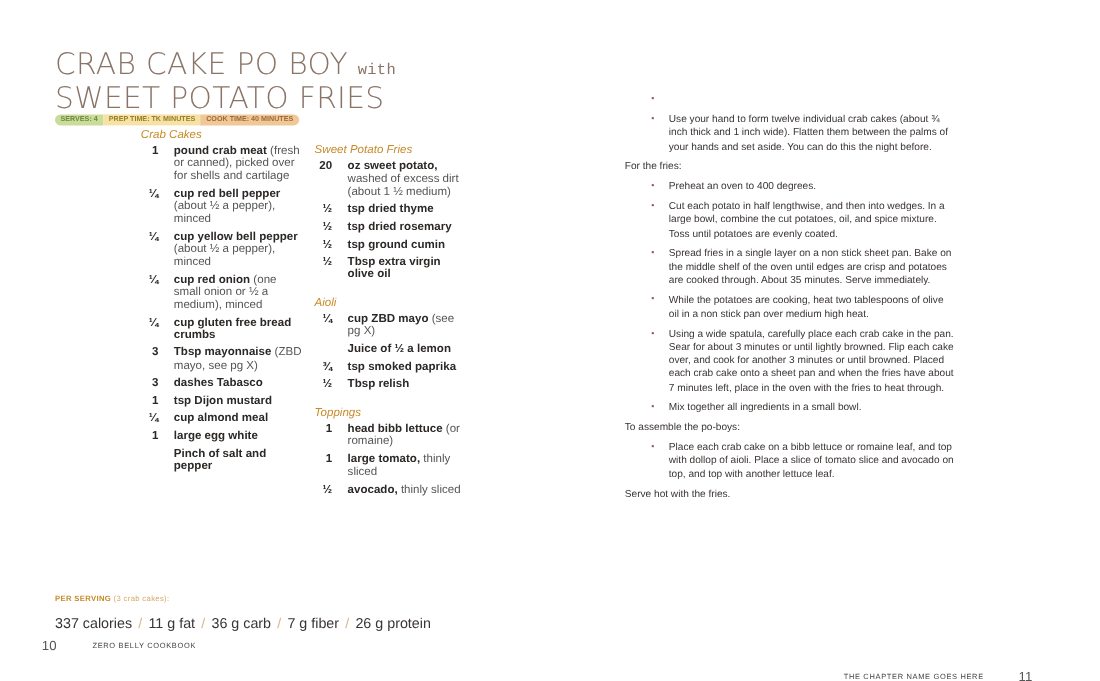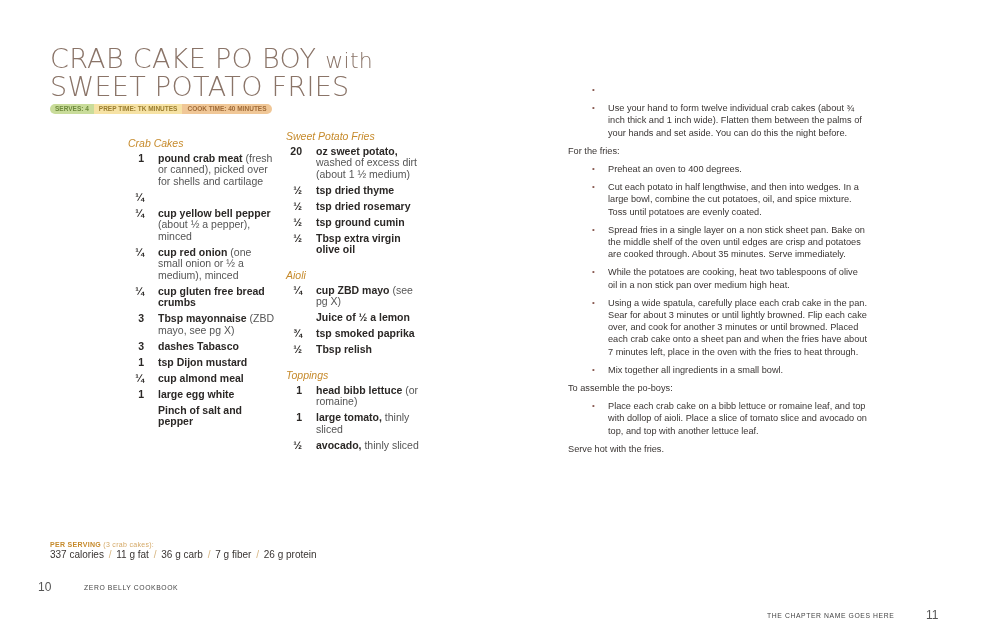--- a/index.html
+++ b/index.html
@@ -7,44 +7,44 @@
   body { font-family: "Liberation Sans", "DejaVu Sans", sans-serif; color: #3a3533; position: relative; }
 
   .page-left { position: absolute; left: 0; top: 0; width: 500px; height: 619px; }
   .page-right { position: absolute; left: 488px; top: 0; width: 500px; height: 619px; margin-top: 28px; }
 
   .title {
     position: absolute; left: 50px; top: 46px;
     font-family: "DejaVu Sans", sans-serif; font-weight: 300;
     font-size: 27px; line-height: 26px; color: #8a7468; letter-spacing: 0.3px;
   }
-  .title .with { font-size: 22px; text-transform: none; }
+  .title .with { font-size: 14px; text-transform: none; font-family: Liberation Mono, monospace; }
 
   .meta-bar { position: absolute; left: 50px; top: 104px; height: 10px; display: flex; font-size: 6.5px; font-weight: bold; line-height: 10px; }
   .meta-bar span { padding: 0 5px; display: block; }
   .meta-serves { background: #c9dc9a; color: #6e8a3c; border-radius: 5px 0 0 5px; }
   .meta-prep { background: #f6e2a4; color: #9a7d2e; }
   .meta-cook { background: #f0c797; color: #a06b37; border-radius: 0 5px 5px 0; }
 
   .col { position: absolute; font-size: 10.5px; line-height: 11.5px; }
-  .col-a { left: 128px; top: 138px; width: 150px; }
+  .col-a { left: 128px; top: 117px; width: 150px; }
   .col-b { left: 286px; top: 131px; width: 140px; }
 
   .section-h { font-style: italic; color: #c68a2b; font-size: 10.5px; margin-bottom: 3px; }
   .ing { display: flex; margin-bottom: 4.5px; }
   .ing .qty { width: 20px; text-align: right; padding-right: 4px; font-weight: bold; flex-shrink: 0; color: #2b2826; }
   .col-b .ing .qty { width: 20px; }
   .ing .txt { color: #555; margin-left: 10px; }
   .ing .txt b { color: #2b2826; }
   .gap { height: 10px; }
 
   .nutrition { position: absolute; left: 50px; top: 541px; }
   .nut-label { font-size: 7px; font-weight: bold; color: #c68a2b; letter-spacing: 0.3px; }
   .nut-label .sub { font-weight: normal; color: #d4a866; }
-  .nut-values { font-size: 10px; color: #3a3533; margin-top: 1px; }
+  .nut-values { font-size: 13px; color: #3a3533; margin-top: 11px; }
   .nut-values .sep { color: #d8b784; padding: 0 2px; }
 
   .folio { position: absolute; top: 580px; font-size: 12px; color: #555; }
   .running { position: absolute; top: 584px; font-size: 6.8px; color: #444; letter-spacing: 0.6px; }
 
   .directions { position: absolute; left: 568px; top: 84px; width: 300px; font-size: 9.2px; line-height: 12.2px; color: #3a3533; }
   .step { display: flex; margin-bottom: 6px; }
   .bullet { width: 40px; padding-left: 24px; color: #8a5a52; font-size: 8px; flex-shrink: 0; }
   .para { margin-bottom: 6px; }
 </style>
@@ -66,20 +66,21 @@
 
   <div class="col col-a">
     <div class="section-h">Crab Cakes</div>
     <div id="list-crab">
         <div class="ing">
           <span class="qty">1</span>
           <span class="txt"><b>pound crab meat</b> (fresh or canned), picked over for shells and cartilage</span>
         </div>
         <div class="ing">
           <span class="qty">¼</span>
+          <span class="txt"><b>cup red bell pepper</b> (about ½ a pepper), minced</span>
         </div>
         <div class="ing">
           <span class="qty">¼</span>
           <span class="txt"><b>cup yellow bell pepper</b> (about ½ a pepper), minced</span>
         </div>
         <div class="ing">
           <span class="qty">¼</span>
           <span class="txt"><b>cup red onion</b> (one small onion or ½ a medium), minced</span>
         </div>
         <div class="ing">

